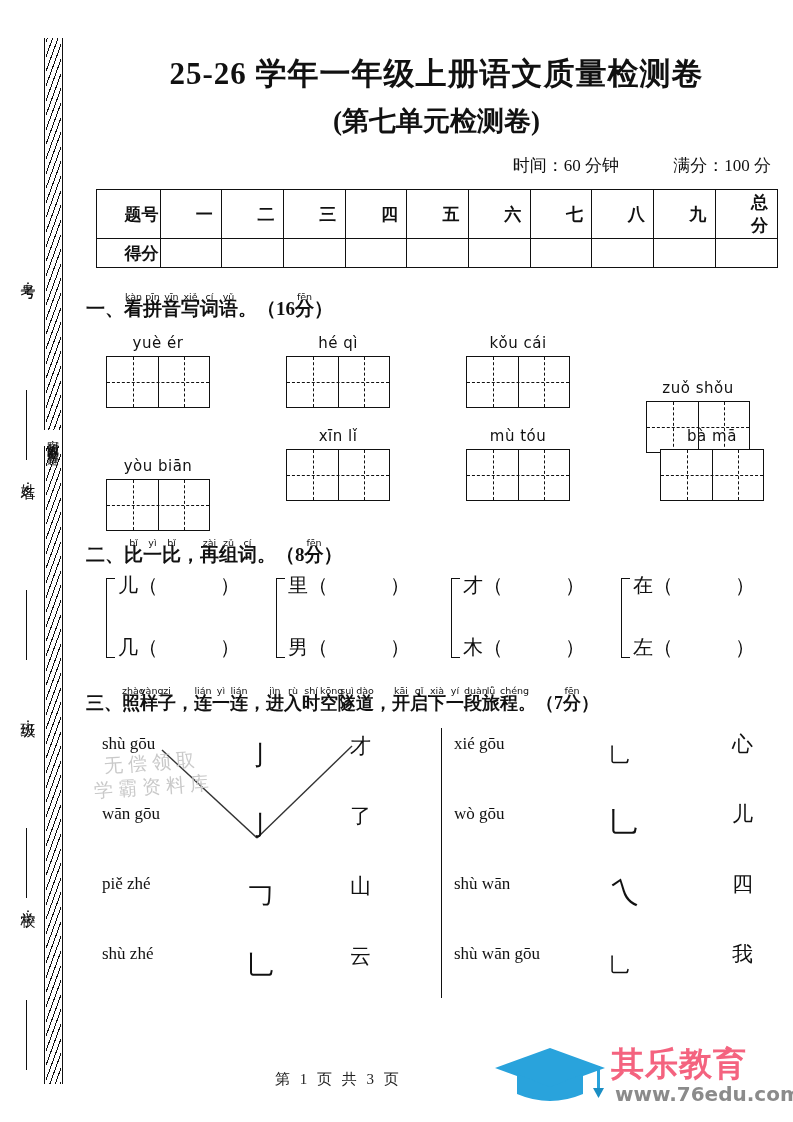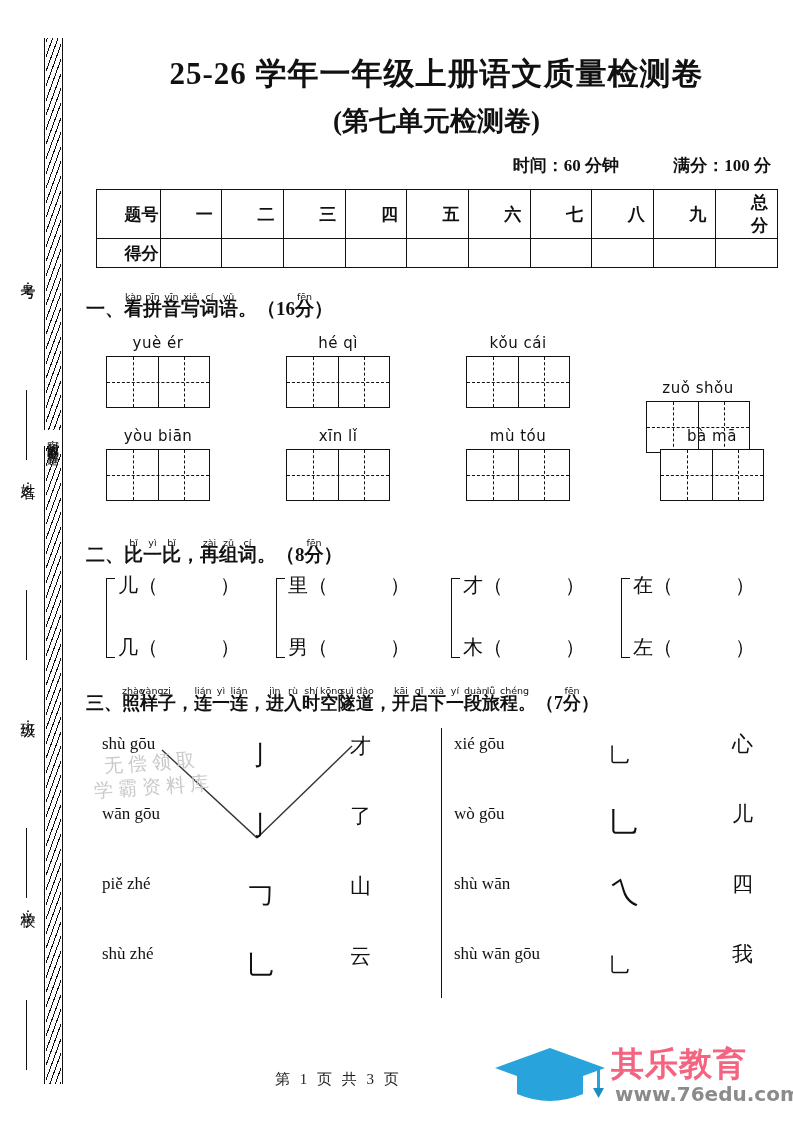--- a/index.html
+++ b/index.html
@@ -91,21 +91,21 @@
     font-size: 27px;
     font-weight: bold;
     margin-top: 10px;
     line-height: 34px;
   }
   #meta-row {
     margin-top: 16px;
     padding-right: 22px;
     text-align: right;
     font-size: 17px;
-    font-weight: bold;
+    font-weight: normal;
   }
   #meta-row .meta-item { display: inline-block; margin-left: 50px; }
 
   
   #score-table {
     margin: 12px auto 0 auto;
     border-collapse: collapse;
     width: 682px;
     table-layout: fixed;
   }
@@ -382,21 +382,21 @@
         <div class="tian-box">
             <div class="vmid"></div>
             <div class="hdash"></div>
             <div class="vdash-l"></div>
             <div class="vdash-r"></div>
           </div>
       </div>
     </div>
 
     <div class="grid-row">
-      <div class="grid-item" style="left:20px;">
+      <div class="grid-item" style="left:20px;margin-top:30px;">
         <div class="grid-pinyin">yòu biān</div>
         <div class="tian-box">
             <div class="vmid"></div>
             <div class="hdash"></div>
             <div class="vdash-l"></div>
             <div class="vdash-r"></div>
           </div>
       </div>
       <div class="grid-item" style="left:200px;">
         <div class="grid-pinyin">xīn  lǐ</div>

